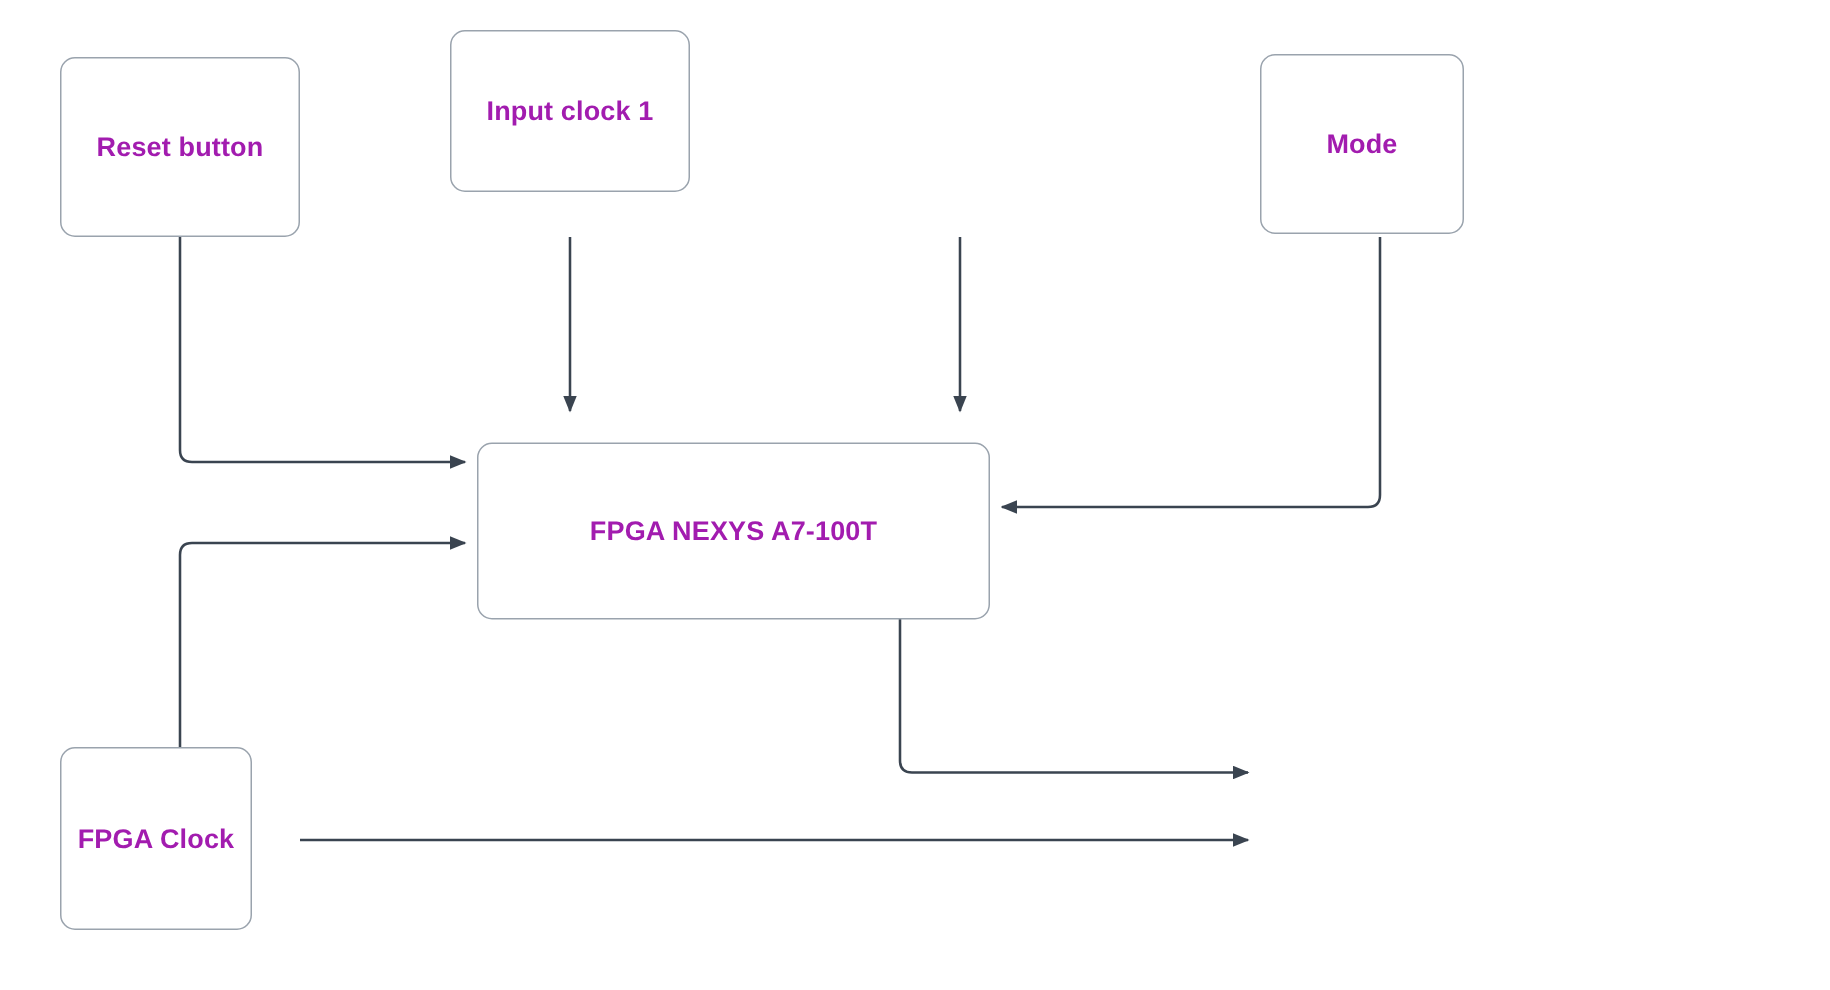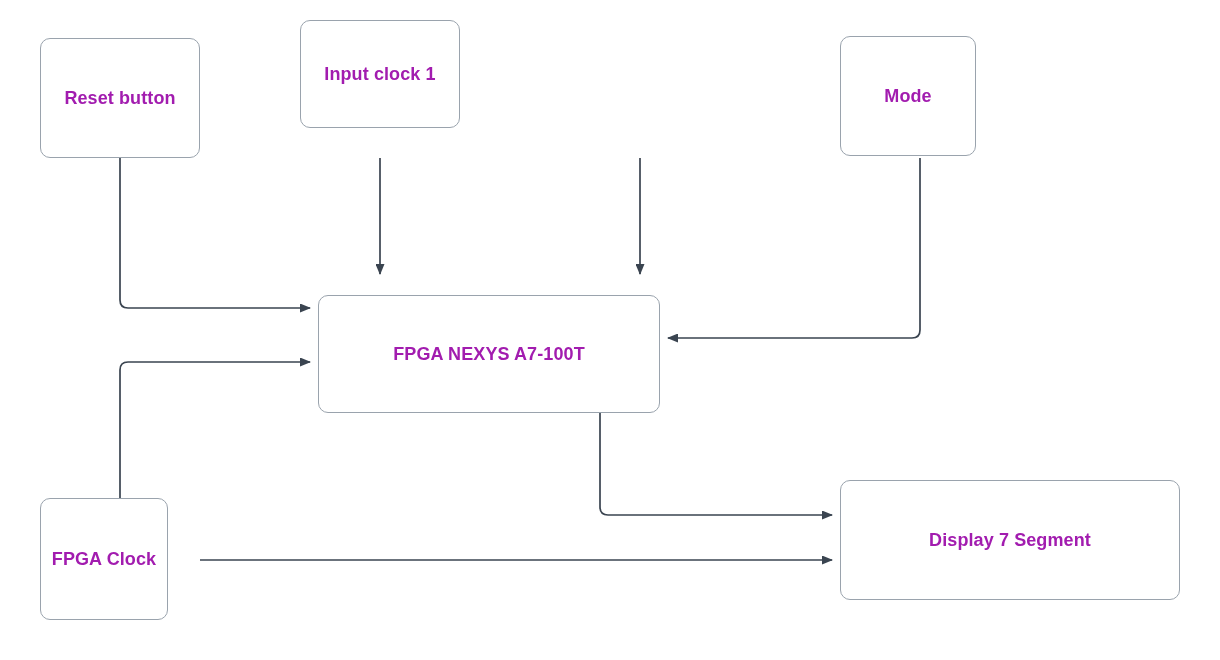--- a/index.html
+++ b/index.html
@@ -101,17 +101,14 @@
   </div>
 
   <div class="node n-fpga">
     <span class="node-label">FPGA NEXYS A7-100T</span>
   </div>
 
   <div class="node n-fclk">
     <span class="node-label">FPGA Clock</span>
   </div>
 
-  <div class="node n-display">
-    <span class="node-label">Display 7 Segment</span>
-  </div>
 
 </div>
 
 </body></html>

